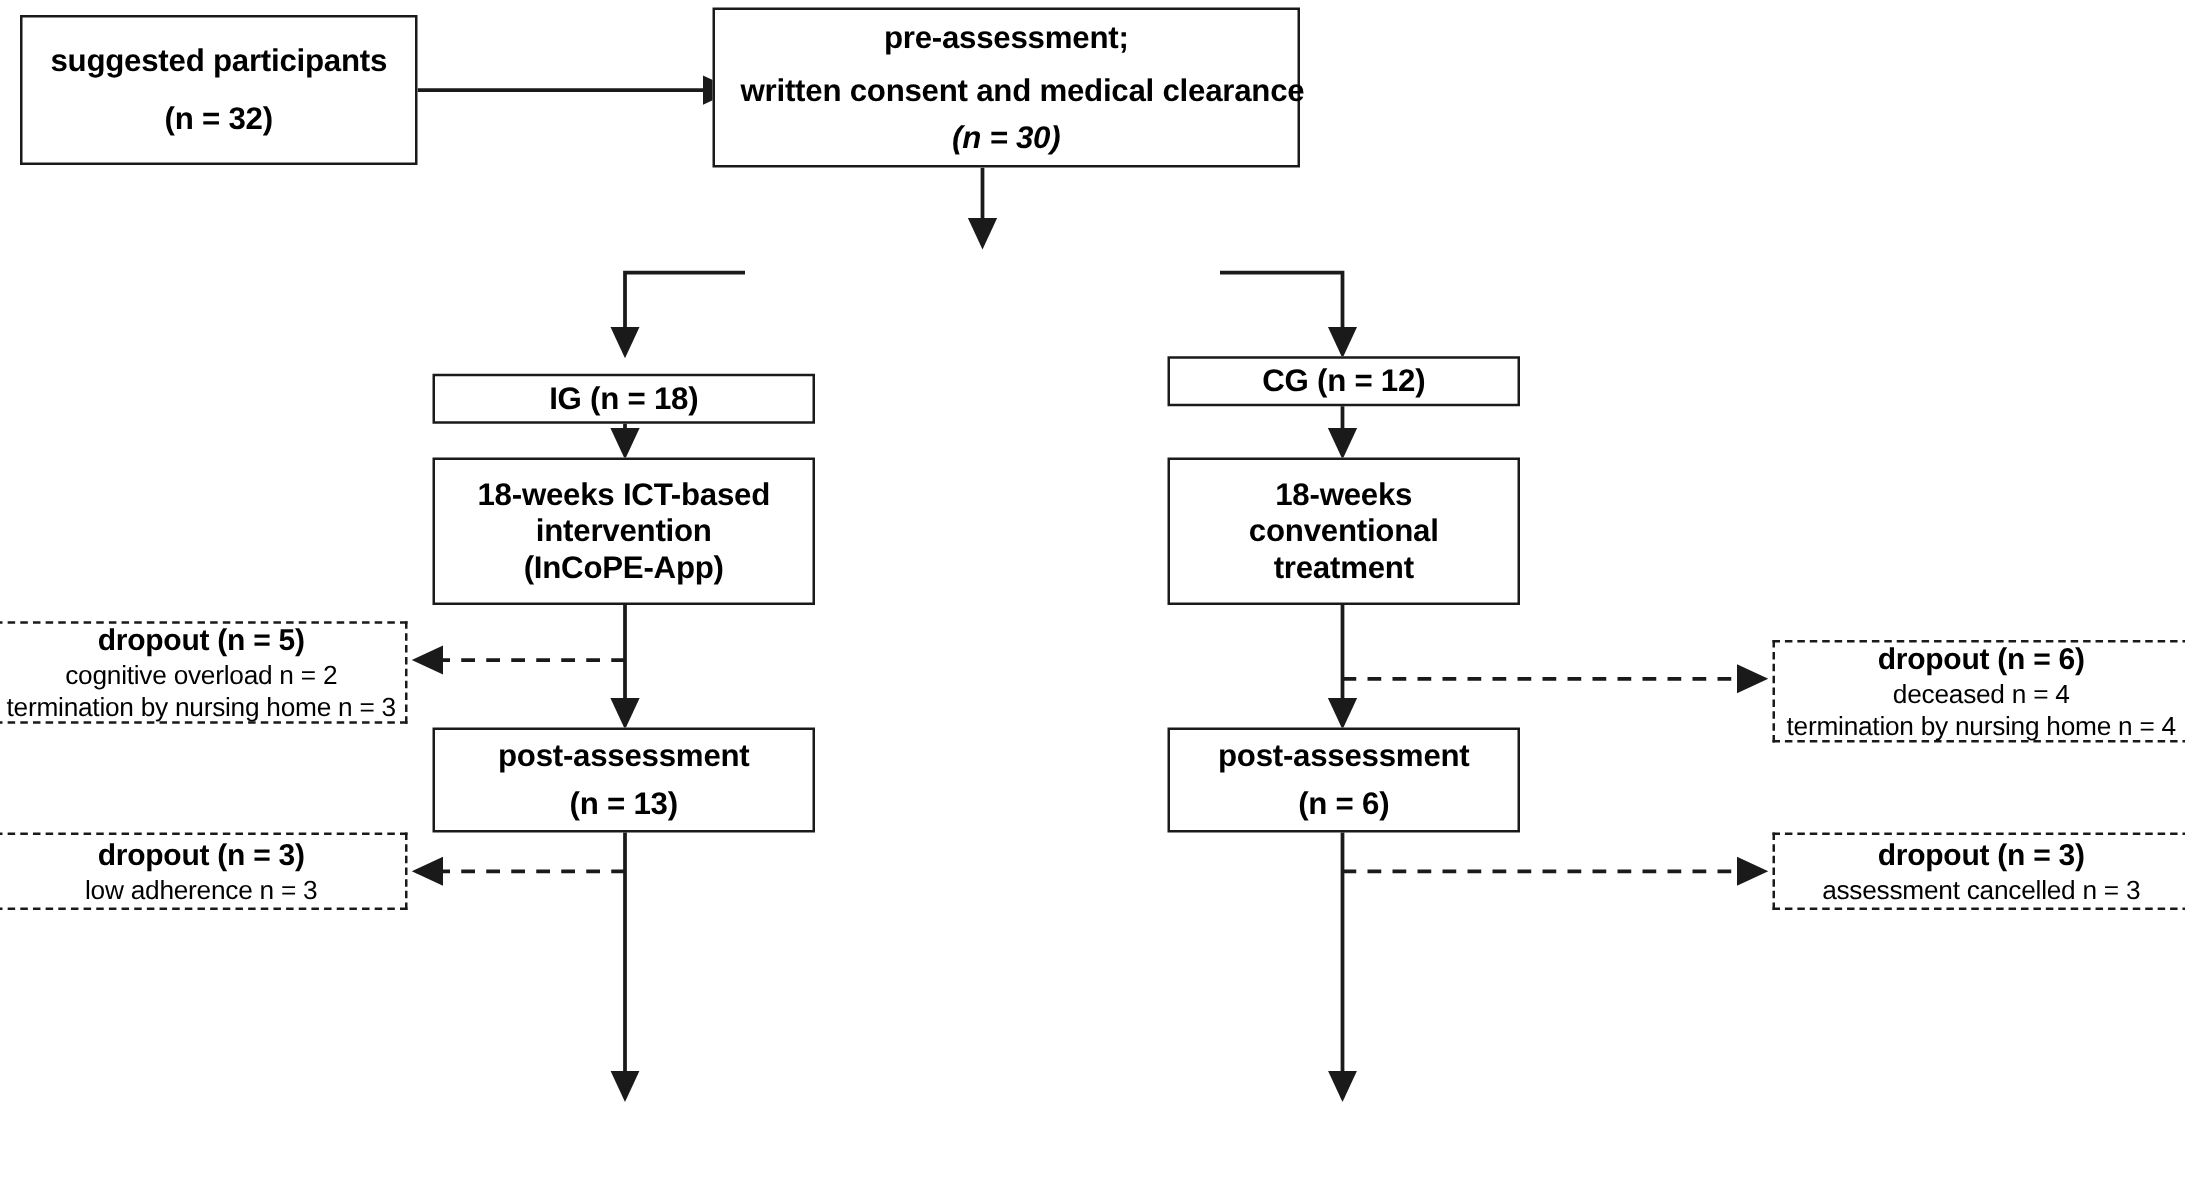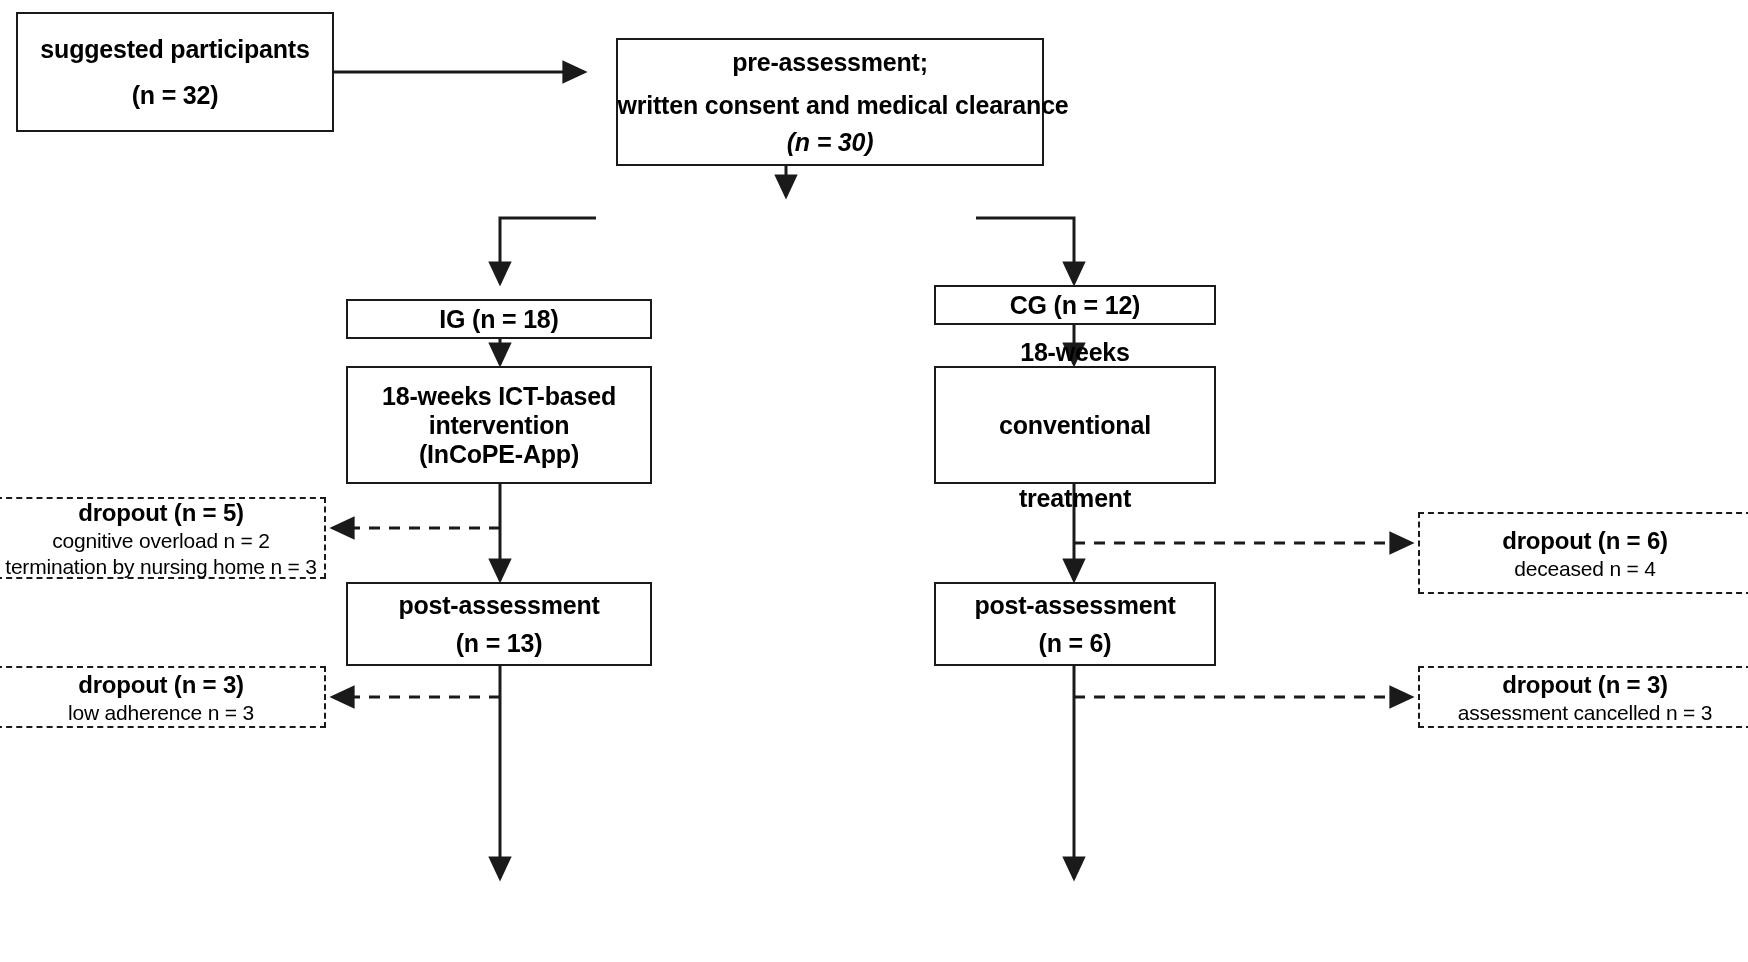--- a/index.html
+++ b/index.html
@@ -107,56 +107,57 @@
       <line x1="1074" y1="697" x2="1411" y2="697" marker-end="url(#arrowhead)"></line>
     </g>
   </svg>
 
   <div class="node solid-box" style="left:16px; top:12px; width:318px; height:120px;">
     <span class="ln">suggested participants</span>
     <div class="spacer-lg"></div>
     <span class="ln">(n = 32)</span>
   </div>
 
-  <div class="node solid-box" style="left:616px; top:6px; width:428px; height:128px;margin-top:32px;">
+  <div class="node solid-box" style="left:570px; top:6px; width:470px; height:128px;">
     <span class="ln">pre-assessment;</span>
     <span class="ln" style="margin-top:11px;padding-left:26px;">written consent and medical clearance</span>
     <span class="ln" style="margin-top:4px;font-style:italic;">(n = 30)</span>
   </div>
 
 
   <div class="node solid-box" style="left:346px; top:299px; width:306px; height:40px;">
     <span class="ln">IG (n = 18)</span>
   </div>
 
   <div class="node solid-box" style="left:934px; top:285px; width:282px; height:40px;justify-content:center;">
     <span class="ln">CG (n = 12)</span>
   </div>
 
   <div class="node solid-box" style="left:346px; top:366px; width:306px; height:118px;">
     <span class="ln tight">18-weeks ICT-based</span>
     <span class="ln tight">intervention</span>
     <span class="ln tight">(InCoPE-App)</span>
   </div>
 
-  <div class="node solid-box" style="left:934px; top:366px; width:282px; height:118px;gap:44px;">
+  <div class="node solid-box" style="left:934px; top:366px; width:282px; height:118px;">
     <span class="ln tight">18-weeks</span>
     <span class="ln tight">conventional</span>
     <span class="ln tight">treatment</span>
   </div>
 
   <div class="node dashed-box" style="left:-4px; top:497px; width:330px; height:82px;">
     <span class="ln head">dropout (n = 5)</span>
     <span class="ln sub">cognitive overload n = 2</span>
     <span class="ln sub">termination by nursing home n = 3</span>
   </div>
 
   <div class="node dashed-box" style="left:1418px; top:512px; width:334px; height:82px;">
     <span class="ln head">dropout (n = 6)</span>
     <span class="ln sub">deceased n = 4</span>
+    <span class="ln sub">termination by nursing home n = 4</span>
   </div>
 
   <div class="node solid-box" style="left:346px; top:582px; width:306px; height:84px;">
     <span class="ln">post-assessment</span>
     <span class="ln" style="margin-top:6px;">(n = 13)</span>
   </div>
 
   <div class="node solid-box" style="left:934px; top:582px; width:282px; height:84px;">
     <span class="ln">post-assessment</span>
     <span class="ln" style="margin-top:6px;">(n = 6)</span>

